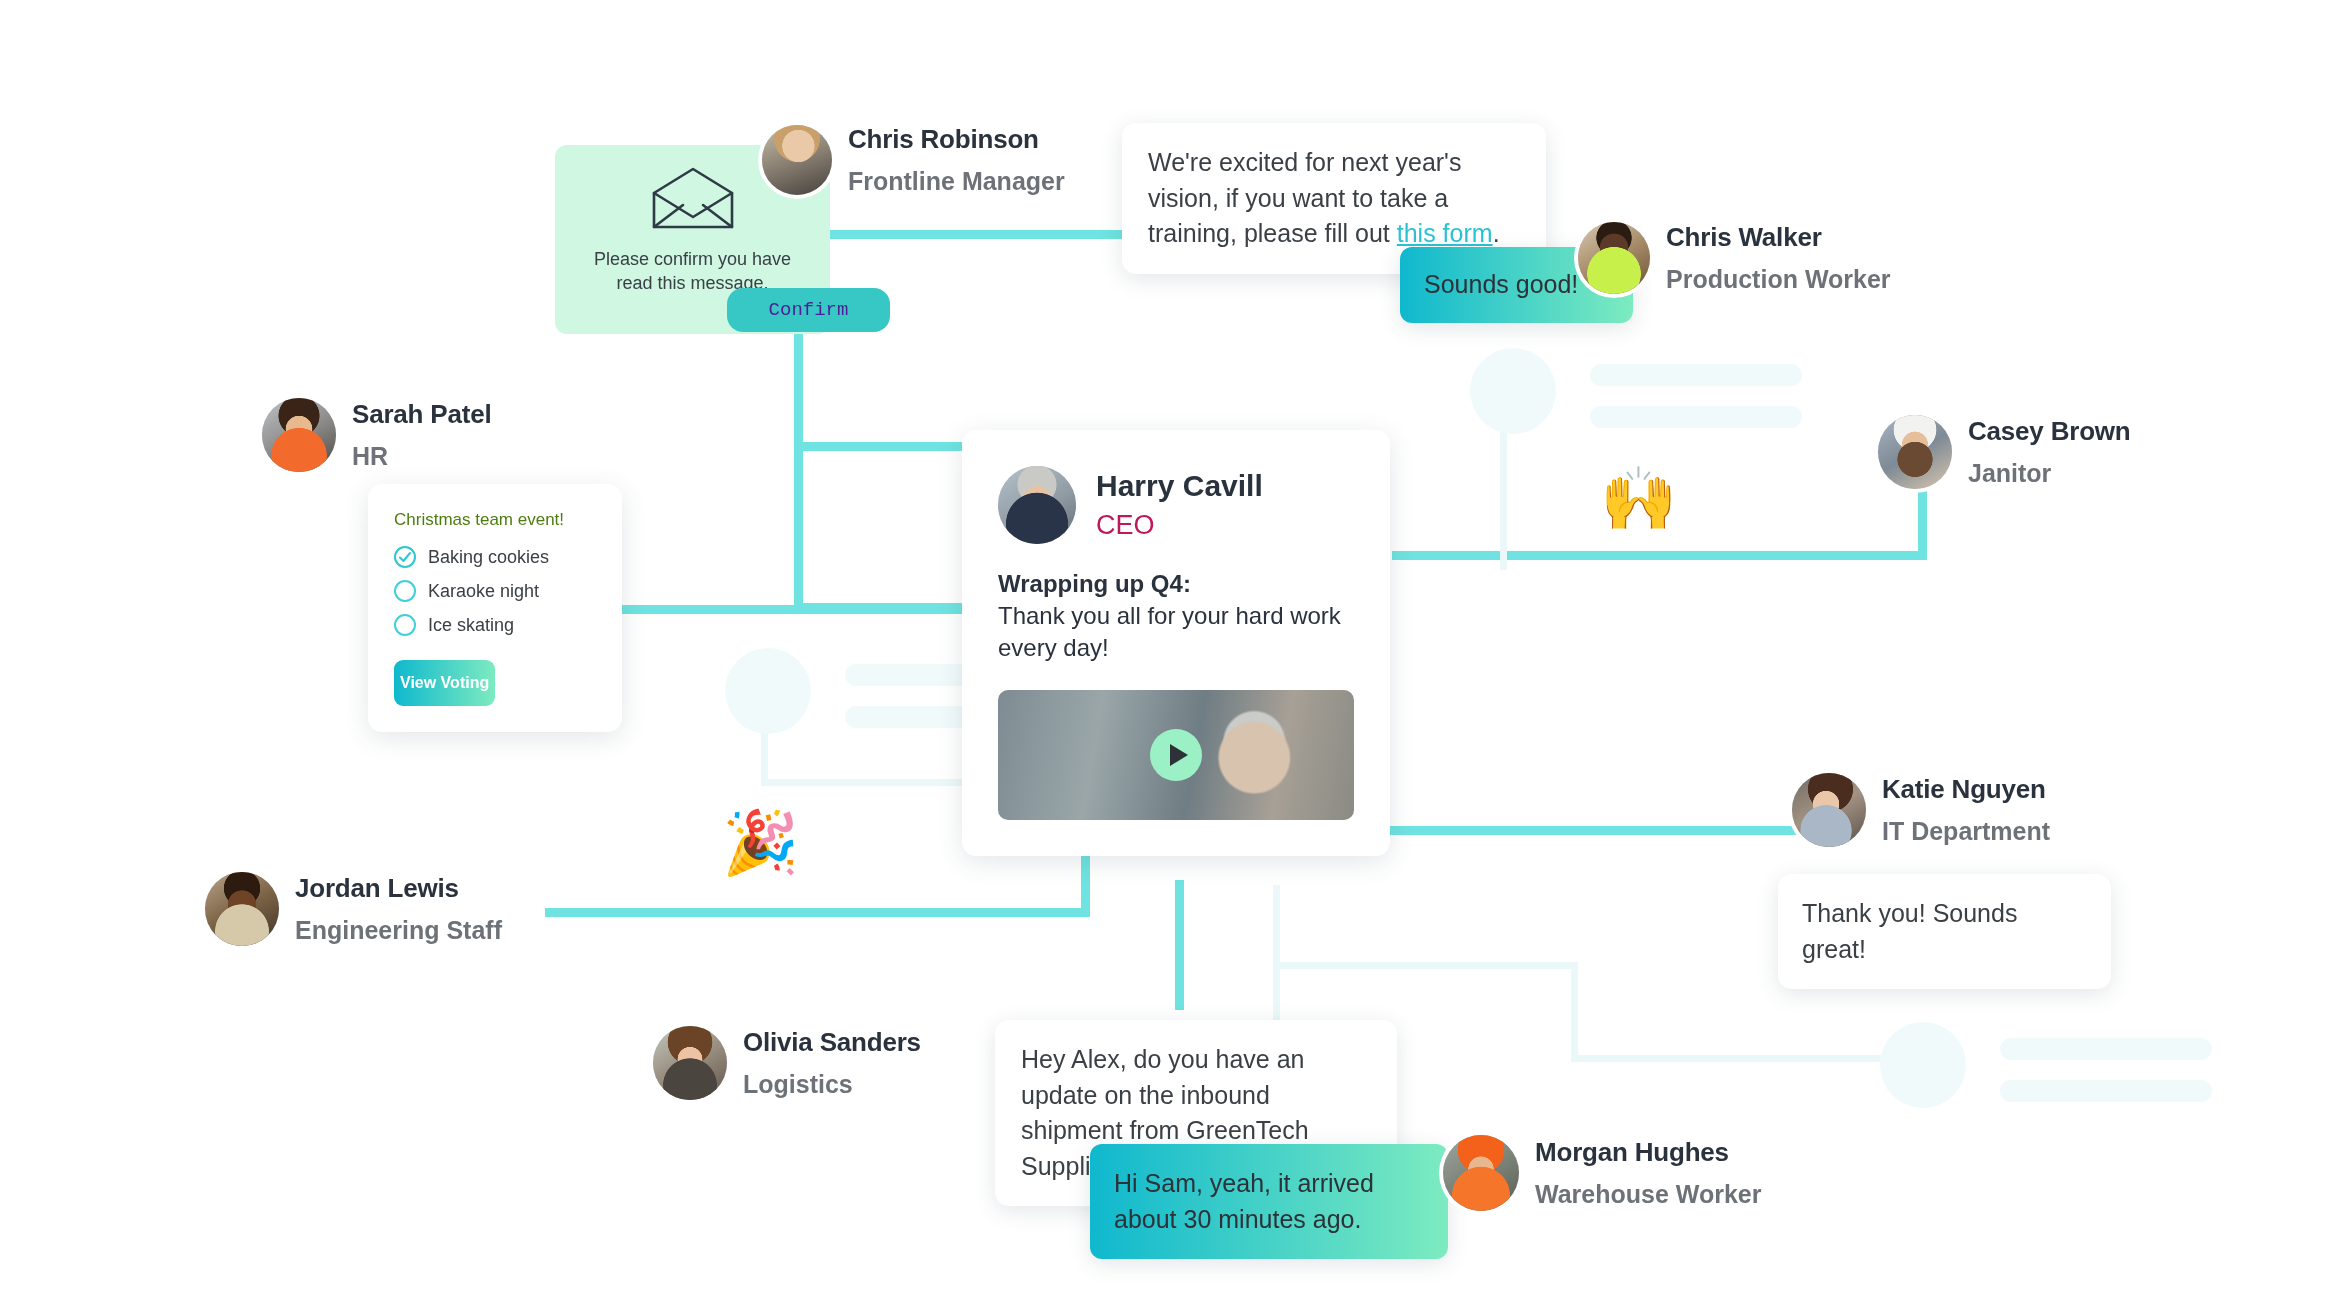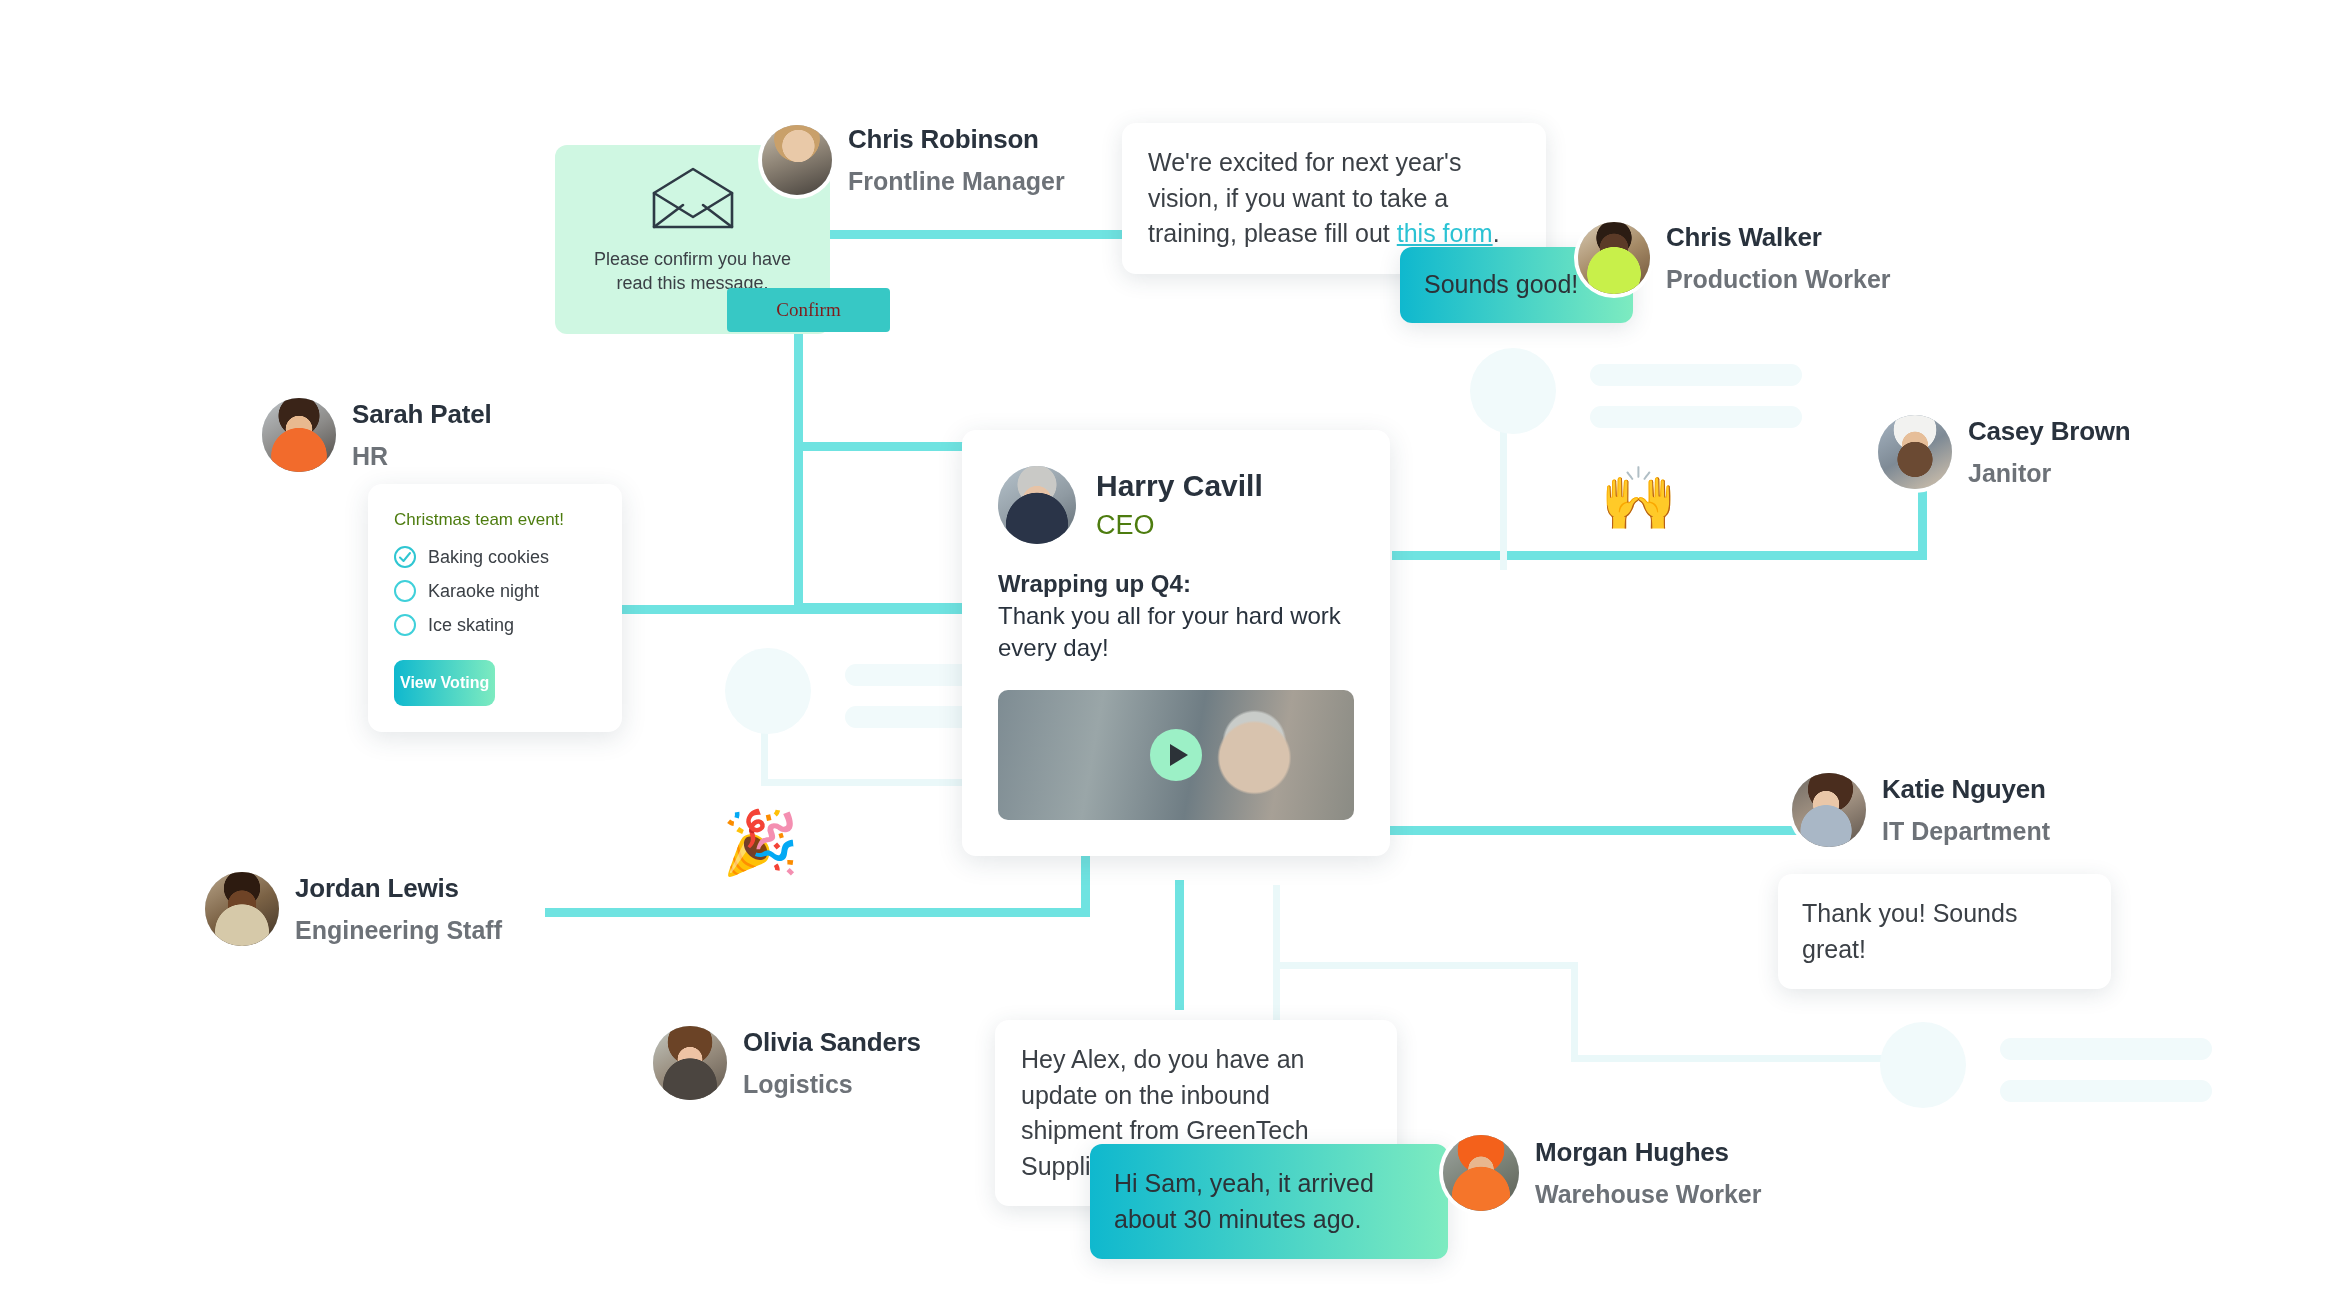--- a/index.html
+++ b/index.html
@@ -36,43 +36,43 @@
           font-size:25px;color:#3B4046;line-height:1.42;padding:22px 26px;}
   .bubble.grad{background:linear-gradient(90deg,#0FB8CE 0%,#7DEBC0 100%);color:#2C3238;}
 
   a.link{color:#2BC3D4;text-decoration:underline;}
 
   
   #confirmCard{position:absolute;background:#CFF7E2;border-radius:12px;
                display:flex;flex-direction:column;align-items:center;
                justify-content:flex-start;}
   #confirmCard .cc-txt{font-size:18px;color:#3B4046;text-align:center;line-height:1.35;}
-  #confirmBtn{position:absolute;background:#37C8C5;color:#7f1d1d;border:none;
-              border-radius:4px;font-size:19px;font-family:Liberation Serif, serif;
+  #confirmBtn{position:absolute;background:#37C8C5;color:#4c1d95;border:none;
+              border-radius:16px;font-size:19px;font-family:Liberation Mono, monospace;
               display:flex;align-items:center;justify-content:center;cursor:pointer;}
 
   
   #votingCard{padding:0;}
   #votingCard .vt{font-size:17px;color:#4d7c0f;padding:26px 26px 4px 26px;}
   .vrow{display:flex;align-items:center;gap:12px;padding:6px 26px;}
   .vrow .lbl{font-size:18px;color:#3B4046;}
   .radio{width:22px;height:22px;border-radius:50%;border:2px solid #3FD0DA;
          box-sizing:border-box;display:flex;align-items:center;justify-content:center;flex:none;}
   .radio.checked{border-color:#2FC6D2;}
   .radio svg{width:14px;height:14px;}
   #voteBtn{margin:18px 26px 26px 26px;height:46px;border-radius:9px;border:none;
            background:linear-gradient(90deg,#0FB8CE 0%,#7DEBC0 100%);
            color:#fff;font-size:16px;font-weight:bold;font-family:inherit;
            display:flex;align-items:center;justify-content:center;cursor:pointer;}
 
   
   #ceoCard{padding:0;}
   #ceoHead{display:flex;align-items:center;gap:20px;padding:36px 36px 0 36px;}
   #ceoHead .nm{font-size:30px;font-weight:bold;color:#29323D;}
-  #ceoHead .rl{font-size:27px;color:#4d7c0f;margin-top:7px;}
+  #ceoHead .rl{font-size:27px;color:#be185d;margin-top:7px;}
   #ceoBody{padding:24px 36px 0 36px;font-size:24px;line-height:1.33;color:#29323D;}
   #ceoBody b{display:block;font-weight:bold;}
   #video{margin:26px 36px 36px 36px;height:130px;border-radius:10px;position:relative;
          overflow:hidden;cursor:pointer;}
   #playBtn{position:absolute;left:50%;top:50%;transform:translate(-50%,-50%);
            width:52px;height:52px;border-radius:50%;background:#9CF0C6;
            display:flex;align-items:center;justify-content:center;}
   #playBtn .tri{width:0;height:0;border-left:18px solid #2C3238;
                 border-top:11px solid transparent;border-bottom:11px solid transparent;
                 margin-left:5px;}

